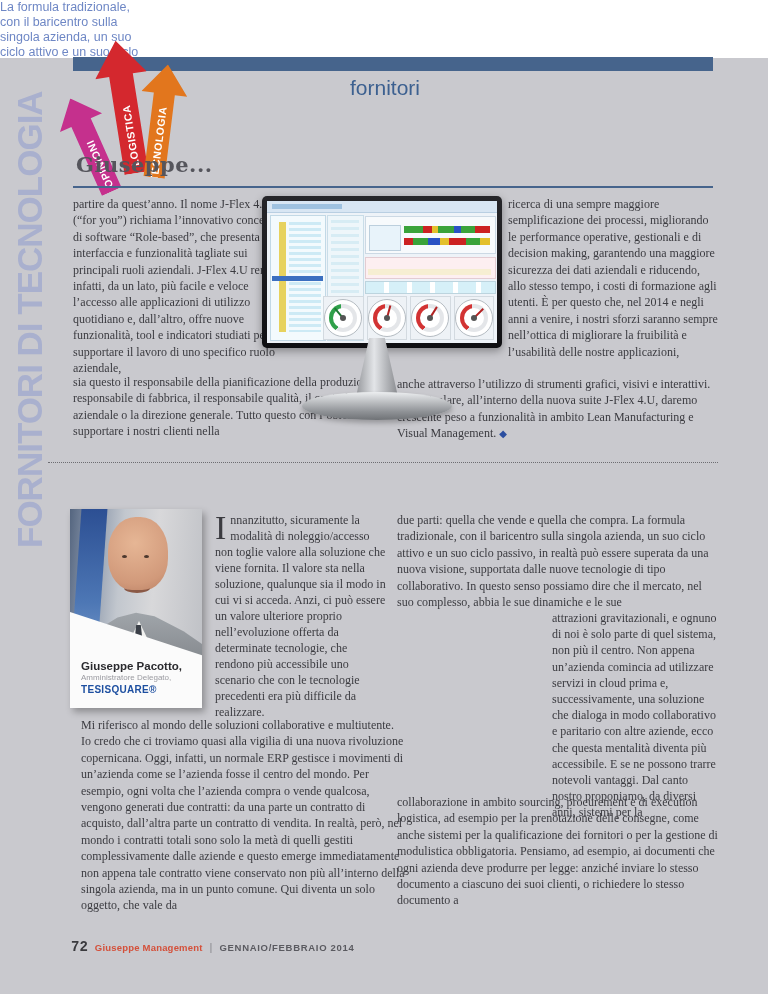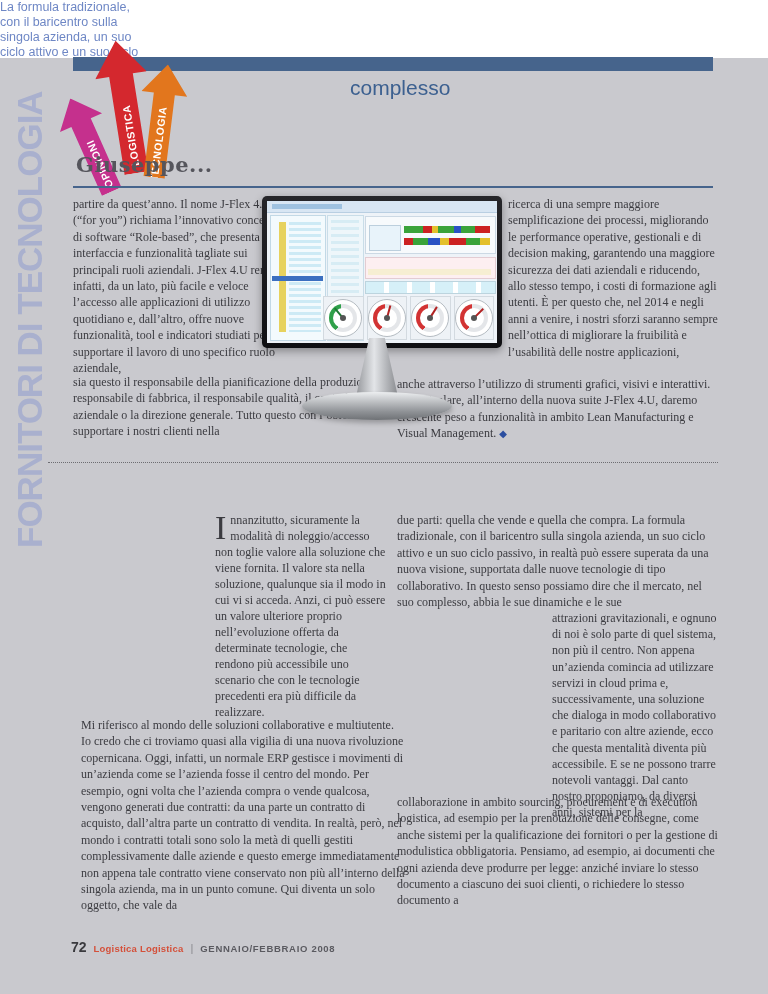--- a/index.html
+++ b/index.html
@@ -115,35 +115,35 @@
   #leftbody{left:81px;top:717px;width:324px;}
   #righttop{left:397px;top:512px;width:322px;}
   #pullquote{left:398px;top:616px;width:152px;font-family:"Liberation Sans",sans-serif;
           font-size:12.5px;line-height:15px;color:#6e87c5;}
   #rightbeside{left:552px;top:610px;width:166px;line-height:16.2px;}
   #rightbottom{left:397px;top:794px;width:322px;}
 
   
   .footer{position:absolute;left:71px;top:939px;display:flex;align-items:baseline;
           font-family:"Liberation Sans",sans-serif;}
-  .pg-num{font-size:14px;font-weight:bold;color:#3a3a3e;}
+  .pg-num{font-size:14px;font-weight:bold;color:#3a3a3e;font-family:Liberation Mono, monospace;}
   .mag{font-size:9.5px;font-weight:bold;color:#d4503a;margin-left:7px;letter-spacing:.2px;}
   .sep{font-size:11px;color:#8a8a90;margin:0 7px;}
   .issue{font-size:9.5px;font-weight:bold;color:#5a5a60;letter-spacing:.7px;}
 </style>
 </head>
 <body>
 
 <div id="page">
   <div class="sheet"></div>
 
   <div class="vtitle">FORNITORI DI TECNOLOGIA</div>
 
   <div class="hbar"></div>
-  <div class="section-label">complesso</div>
+  <div class="section-label">fornitori</div>
 
   <div class="arrow arrow-1">
     <span>OPINIONI</span>
   </div>
   <div class="arrow arrow-2">
     <span>LOGISTICA</span>
   </div>
   <div class="arrow arrow-3">
     <span>TECNOLOGIA</span>
   </div>
@@ -200,30 +200,48 @@
             </div>
         </div>
       </div>
     </div>
     <div class="mon-neck"></div>
     <div class="mon-base"></div>
   </div>
 
   <div class="divider"></div>
 
+  <div class="photo-card">
+    <div class="portrait">
+      <div class="bluepanel"></div>
+      <div class="head">
+        <div class="eye" style="left:14px"></div>
+        <div class="eye" style="left:36px"></div>
+        <div class="mouth" style="left:16px"></div>
+      </div>
+      <div class="suit"></div>
+      <div class="shirt"></div>
+      <div class="tie"></div>
+    </div>
+    <div class="caption">
+      <div class="cap-name">Giuseppe Pacotto,</div>
+      <div class="cap-role">Amministratore Delegato,</div>
+      <div class="cap-co">TESISQUARE®</div>
+    </div>
+  </div>
 
   <div class="t" id="intro">
     <span class="dropcap">I</span><span>nnanzitutto, sicuramente la modalità di noleggio/accesso non toglie valore alla soluzione che viene fornita. Il valore sta nella soluzione, qualunque sia il modo in cui vi si acceda. Anzi, ci può essere un valore ulteriore proprio nell’evoluzione offerta da determinate tecnologie, che rendono più accessibile uno scenario che con le tecnologie precedenti era più difficile da realizzare.</span>
   </div>
 
   <div class="t" id="leftbody">Mi riferisco al mondo delle soluzioni collaborative e multiutente. Io credo che ci troviamo quasi alla vigilia di una nuova rivoluzione copernicana. Oggi, infatti, un normale ERP gestisce i movimenti di un’azienda come se l’azienda fosse il centro del mondo. Per esempio, ogni volta che l’azienda compra o vende qualcosa, vengono generati due contratti: da una parte un contratto di acquisto, dall’altra parte un contratto di vendita. In realtà, però, nel mondo i contratti totali sono solo la metà di quelli gestiti complessivamente dalle aziende e questo emerge immediatamente non appena tale contratto viene conservato non più all’interno della singola azienda, ma in un punto comune. Qui diventa un solo oggetto, che vale da</div>
   <div class="t" id="righttop">due parti: quella che vende e quella che compra. La formula tradizionale, con il baricentro sulla singola azienda, un suo ciclo attivo e un suo ciclo passivo, in realtà può essere superata da una nuova visione, supportata dalle nuove tecnologie di tipo collaborativo. In questo senso possiamo dire che il mercato, nel suo complesso, abbia le sue dinamiche e le sue</div>
   <div id="pullquote">La formula tradizionale, con il baricentro sulla singola azienda, un suo ciclo attivo e un suo ciclo passivo, in realtà può essere superata da una nuova visione, supportata dalle nuove tecnologie di tipo collaborativo</div>
   <div class="t" id="rightbeside">attrazioni gravitazionali, e ognuno di noi è solo parte di quel sistema, non più il centro. Non appena un’azienda comincia ad utilizzare servizi in cloud prima e, successivamente, una soluzione che dialoga in modo collaborativo e paritario con altre aziende, ecco che questa mentalità diventa più accessibile. E se ne possono trarre notevoli vantaggi. Dal canto nostro proponiamo, da diversi anni, sistemi per la</div>
   <div class="t" id="rightbottom">collaborazione in ambito sourcing, procurement e di execution logistica, ad esempio per la prenotazione delle consegne, come anche sistemi per la qualificazione dei fornitori o per la gestione di modulistica obbligatoria. Pensiamo, ad esempio, ai documenti che ogni azienda deve produrre per legge: anziché inviare lo stesso documento a ciascuno dei suoi clienti, o richiedere lo stesso documento a</div>
 
   <div class="footer">
     <span class="pg-num">72</span>
-    <span class="mag">Logistica Logistica</span>
+    <span class="mag">Giuseppe Management</span>
     <span class="sep">|</span>
-    <span class="issue">GENNAIO/FEBBRAIO 2008</span>
+    <span class="issue">GENNAIO/FEBBRAIO 2014</span>
   </div>
 </div>
 
 </body></html>

